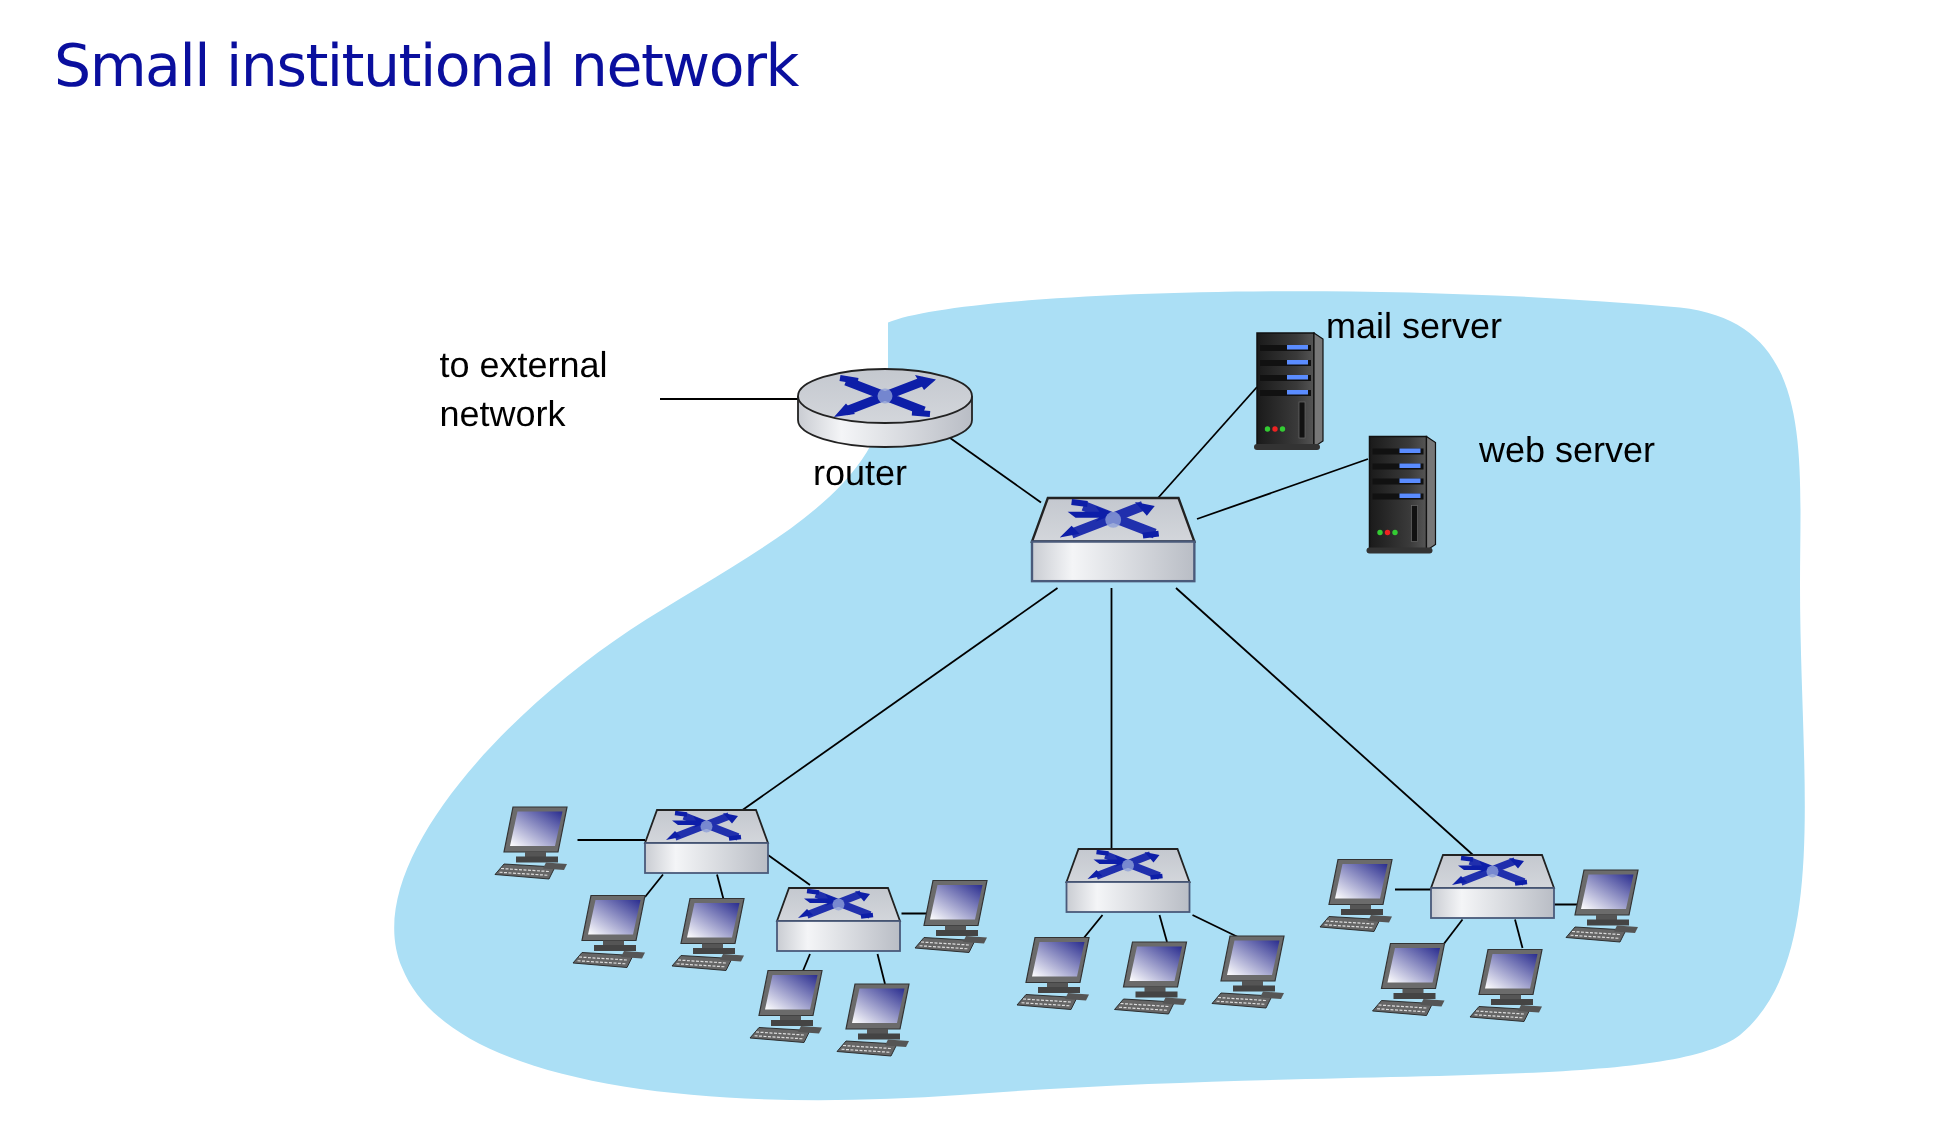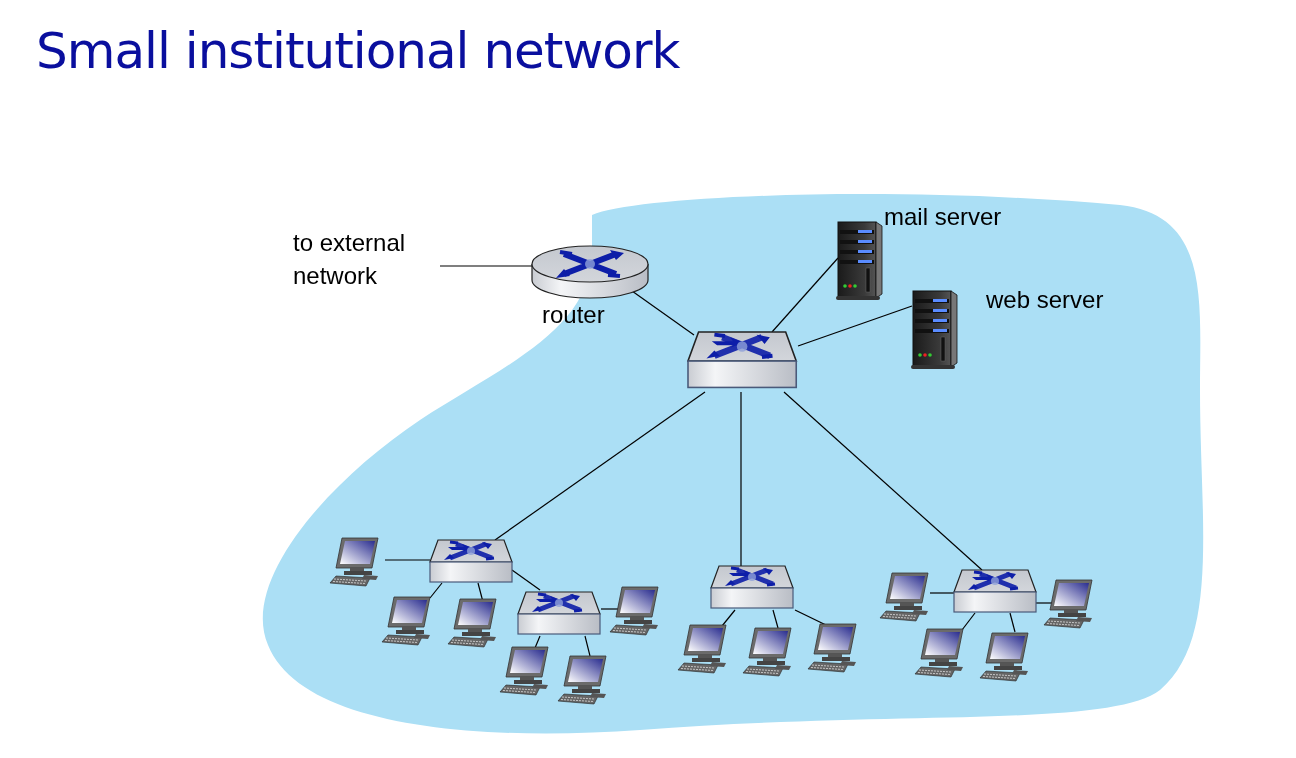--- a/index.html
+++ b/index.html
@@ -1,20 +1,20 @@
 <!DOCTYPE html>
 <html><head>
 <meta charset="utf-8">
 <style>
   html, body { margin: 0; padding: 0; background: #ffffff; }
   body { width: 1296px; height: 758px; position: relative; overflow: hidden; }
   .title {
     position: absolute; left: 36px; top: 22px;
     font-family: "DejaVu Sans", sans-serif;
-    font-size: 50px; color: #0a0f9e; letter-spacing: -1px;
+    font-size: 39px; color: #0a0f9e; letter-spacing: -1px;
     font-weight: normal;
   }
   svg.diagram { position: absolute; left: 0; top: 0; }
   .lbl { font-family: "Liberation Sans", sans-serif; font-size: 24px; fill: #000; }
 </style>
 </head>
 <body>
 
 <div class="title">Small institutional network</div>
 

